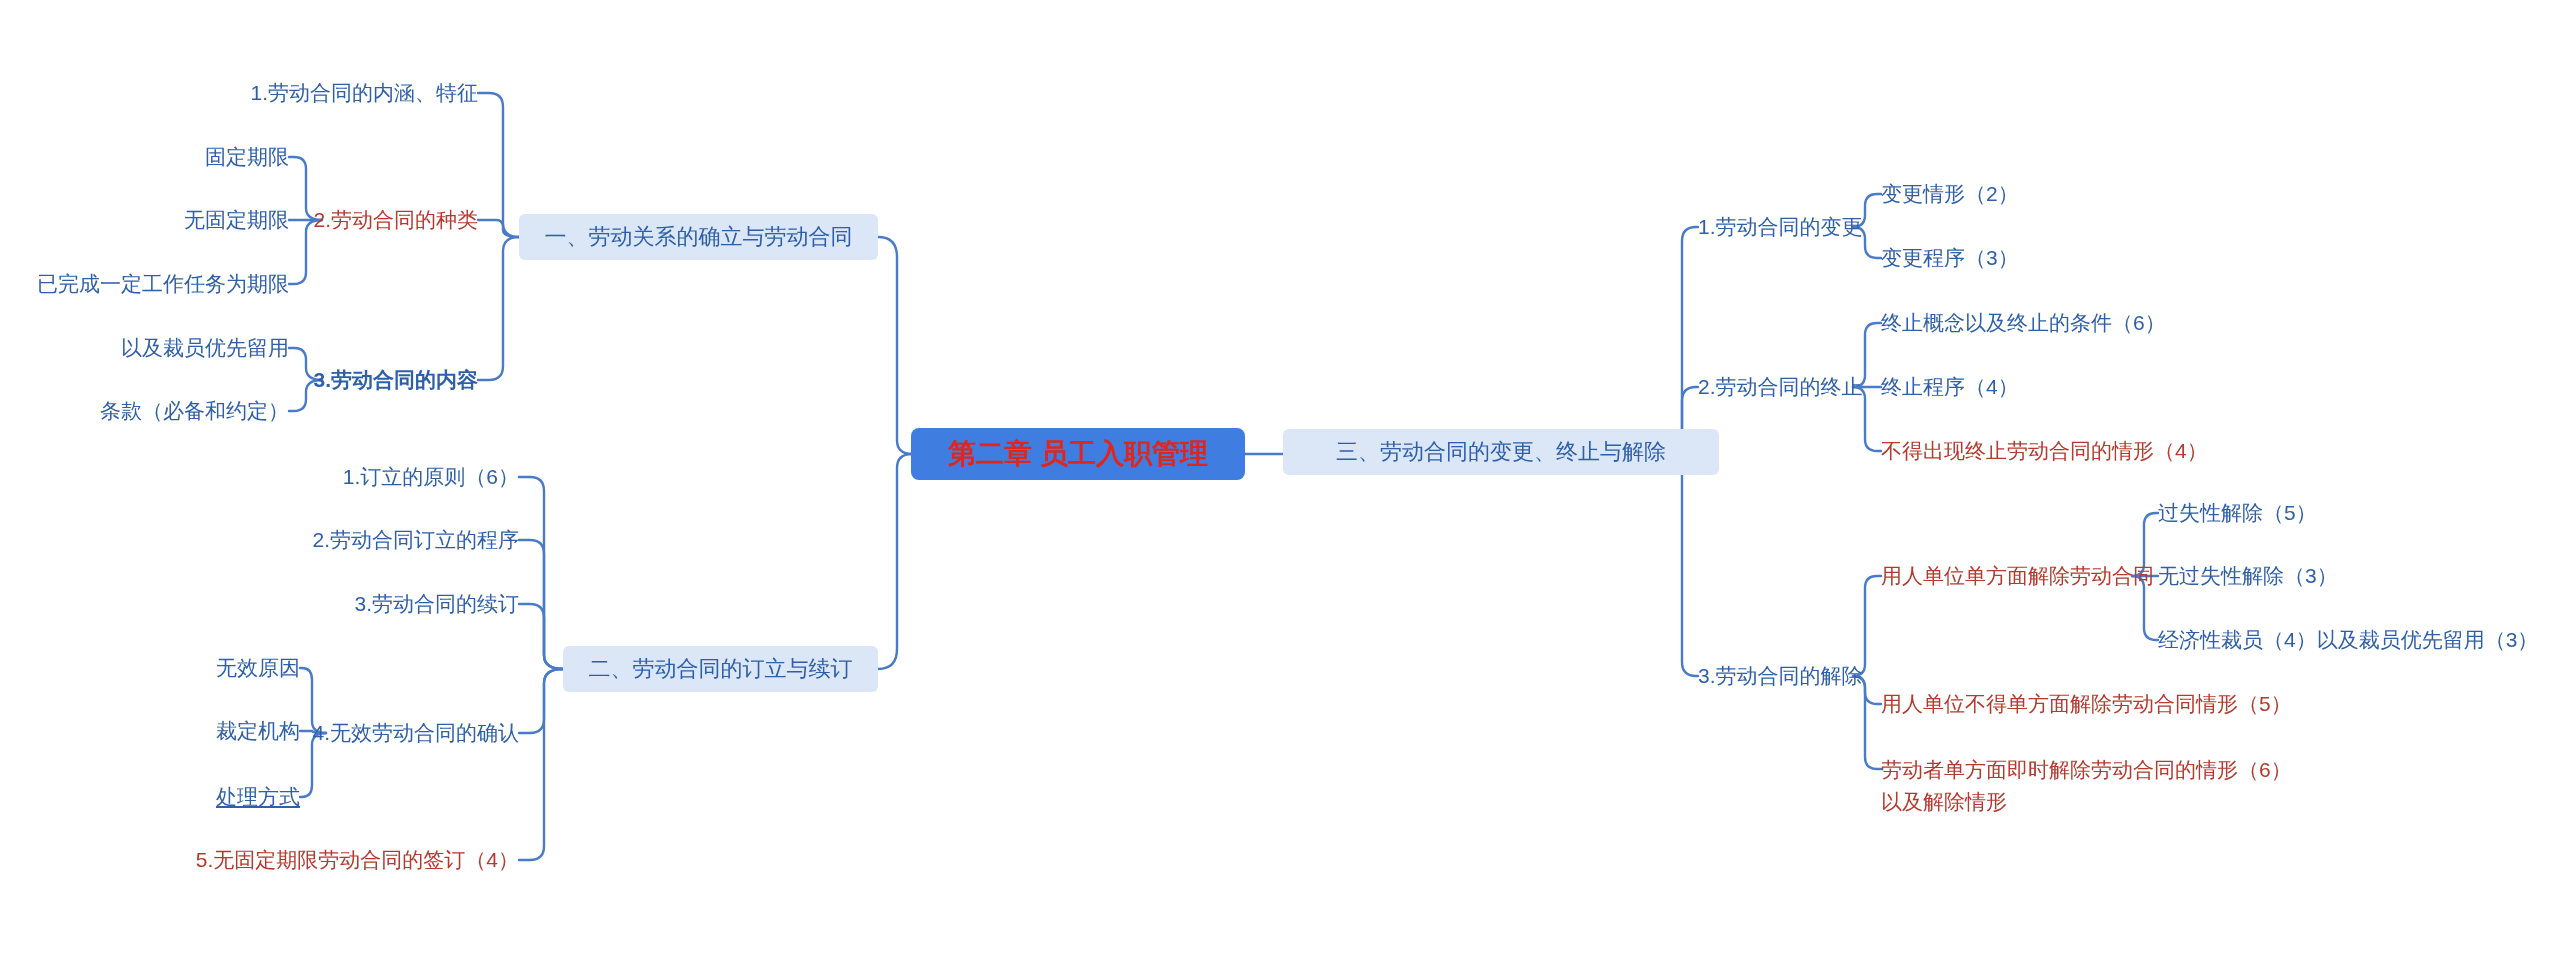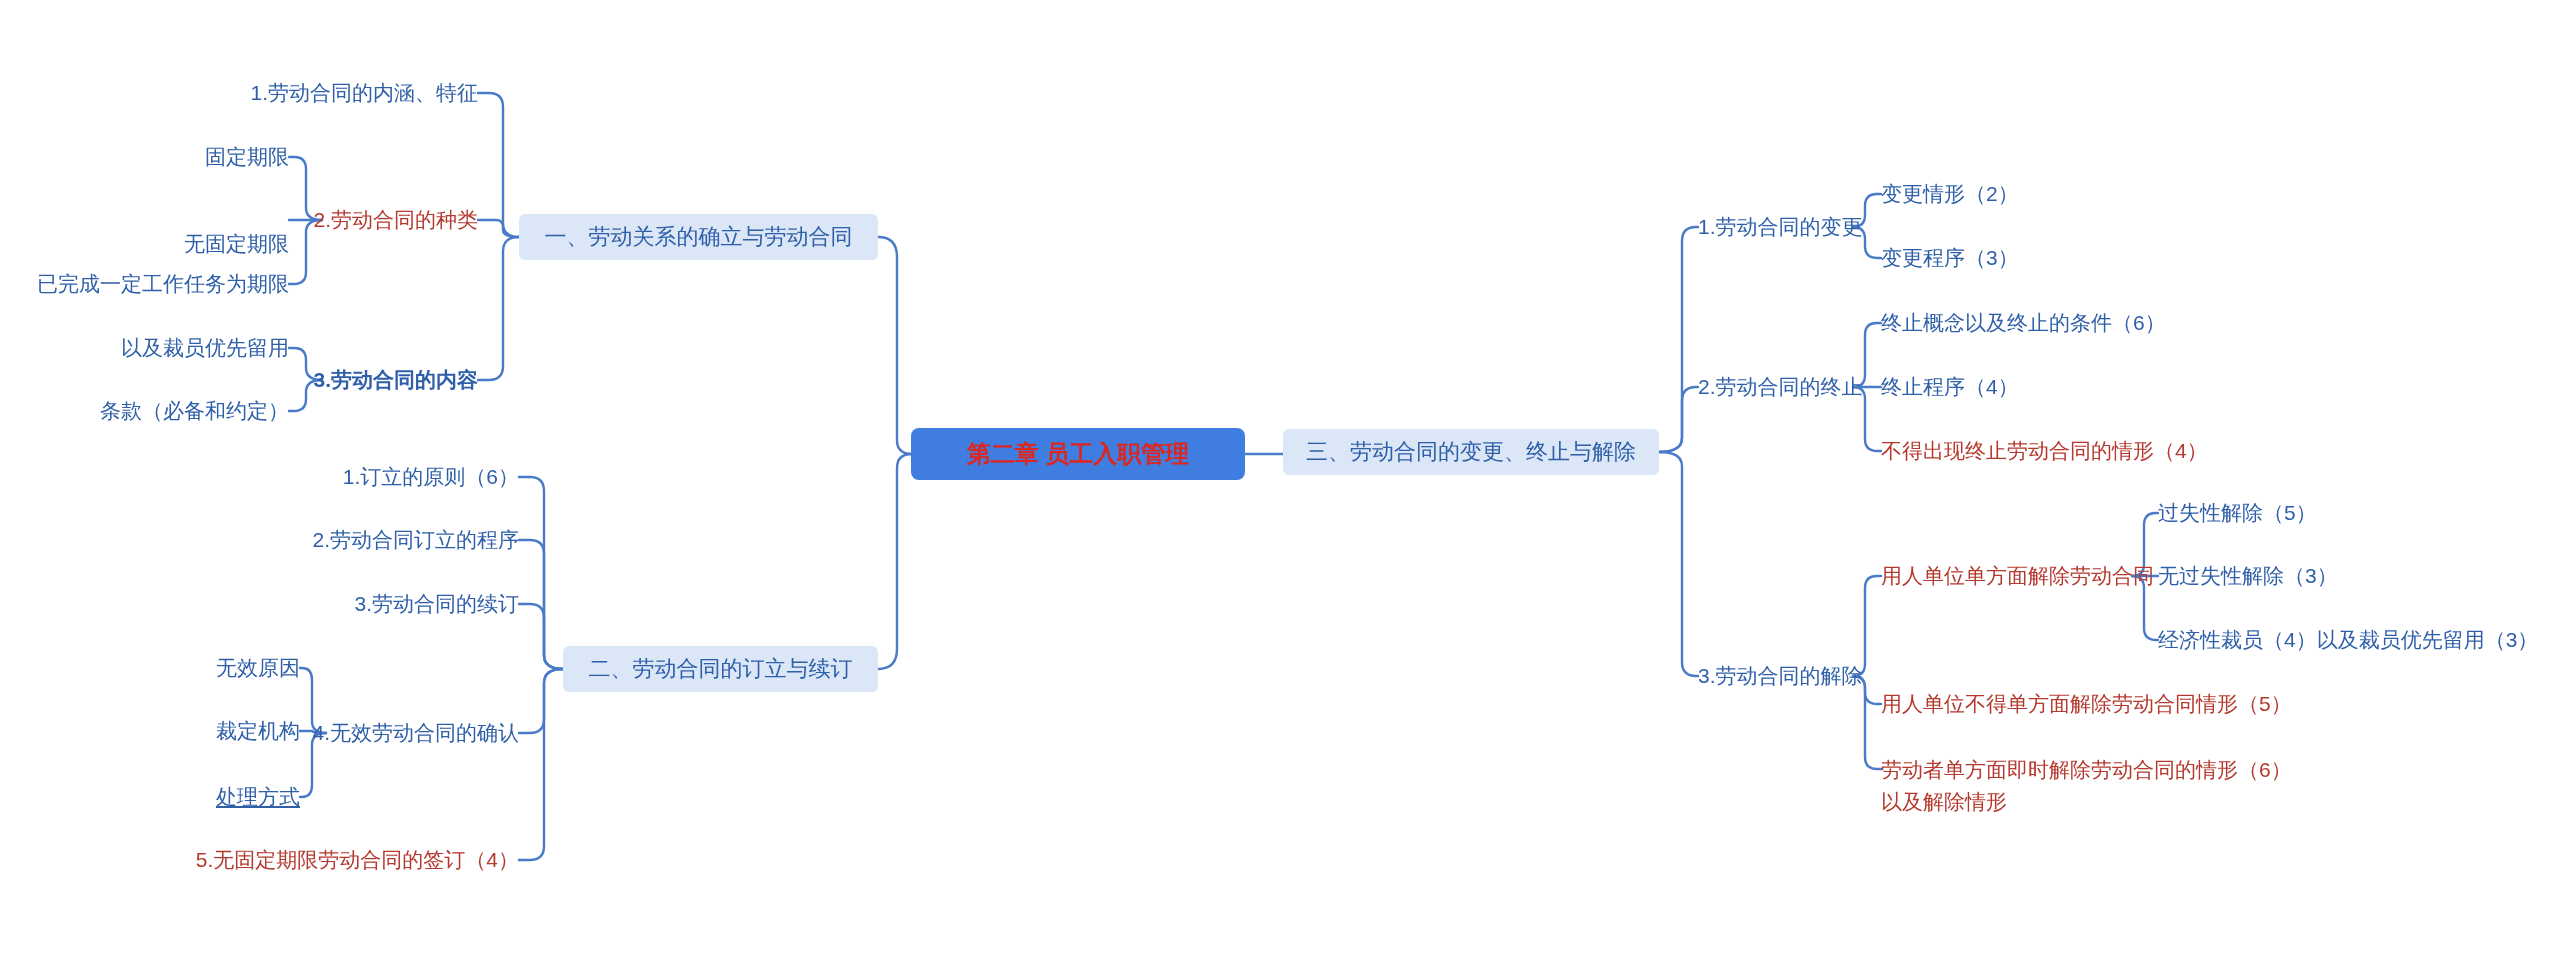--- a/index.html
+++ b/index.html
@@ -19,21 +19,21 @@
     stroke-linecap: round;
   }
   .central-topic {
     position: absolute;
     left: 911px; top: 428px;
     width: 334px; height: 52px;
     background: var(--central-bg, #3f7de0);
     color: var(--central-text, #e0261c);
     border-radius: 8px;
     display: flex; align-items: center; justify-content: center;
-    font-size: 24px; font-weight: bold; white-space: nowrap;
+    font-size: 28px; font-weight: bold; white-space: nowrap;
   }
   .topic-box {
     position: absolute;
     height: 46px;
     background: var(--topic-bg, #dbe6f7);
     color: var(--blue-text, #2e5fa8);
     border-radius: 6px;
     display: flex; align-items: center; justify-content: center;
     font-size: 22px; white-space: nowrap;
   }
@@ -86,26 +86,26 @@
     <path class="connector" d="M1853 676 Q1865 676 1865 688 L1865 757 Q1865 769 1877 769 L1881 769"></path>
     <path class="connector" d="M2132 576 Q2144 576 2144 564 L2144 525 Q2144 513 2156 513 L2158 513"></path>
     <path class="connector" d="M2132 576 L2158 576"></path>
     <path class="connector" d="M2132 576 Q2144 576 2144 588 L2144 628 Q2144 640 2156 640 L2158 640"></path>
   </svg>
 
   <div class="central-topic">第二章 员工入职管理</div>
 
   <div class="topic-box" style="right:1682px; top:214px; width:359px;">一、劳动关系的确立与劳动合同</div>
   <div class="topic-box" style="right:1682px; top:646px; width:315px;">二、劳动合同的订立与续订</div>
-  <div class="topic-box" style="left:1283px; top:429px; width:376px;">三、劳动合同的变更、终止与解除</div>
+  <div class="topic-box" style="left:1283px; top:429px; width:436px;">三、劳动合同的变更、终止与解除</div>
 
   <div class="label ra" style="right:2082px; top:78px;">1.劳动合同的内涵、特征</div>
   <div class="label ra red" style="right:2082px; top:205px;">2.劳动合同的种类</div>
   <div class="label ra" style="right:2271px; top:142px;">固定期限</div>
-  <div class="label ra" style="right:2271px; top:205px;margin-top:24px;">无固定期限</div>
+  <div class="label ra" style="right:2271px; top:205px;">无固定期限</div>
   <div class="label ra" style="right:2271px; top:269px;">已完成一定工作任务为期限</div>
   <div class="label ra" style="right:2082px; top:365px;font-weight:bold;">3.劳动合同的内容</div>
   <div class="label ra" style="right:2271px; top:333px;">以及裁员优先留用</div>
   <div class="label ra" style="right:2271px; top:396px;text-align:center;">条款（必备和约定）</div>
 
   <div class="label ra" style="right:2041px; top:462px;">1.订立的原则（6）</div>
   <div class="label ra" style="right:2041px; top:525px;">2.劳动合同订立的程序</div>
   <div class="label ra" style="right:2041px; top:589px;">3.劳动合同的续订</div>
   <div class="label ra" style="right:2041px; top:718px;">4.无效劳动合同的确认</div>
   <div class="label ra" style="right:2260px; top:653px;">无效原因</div>

